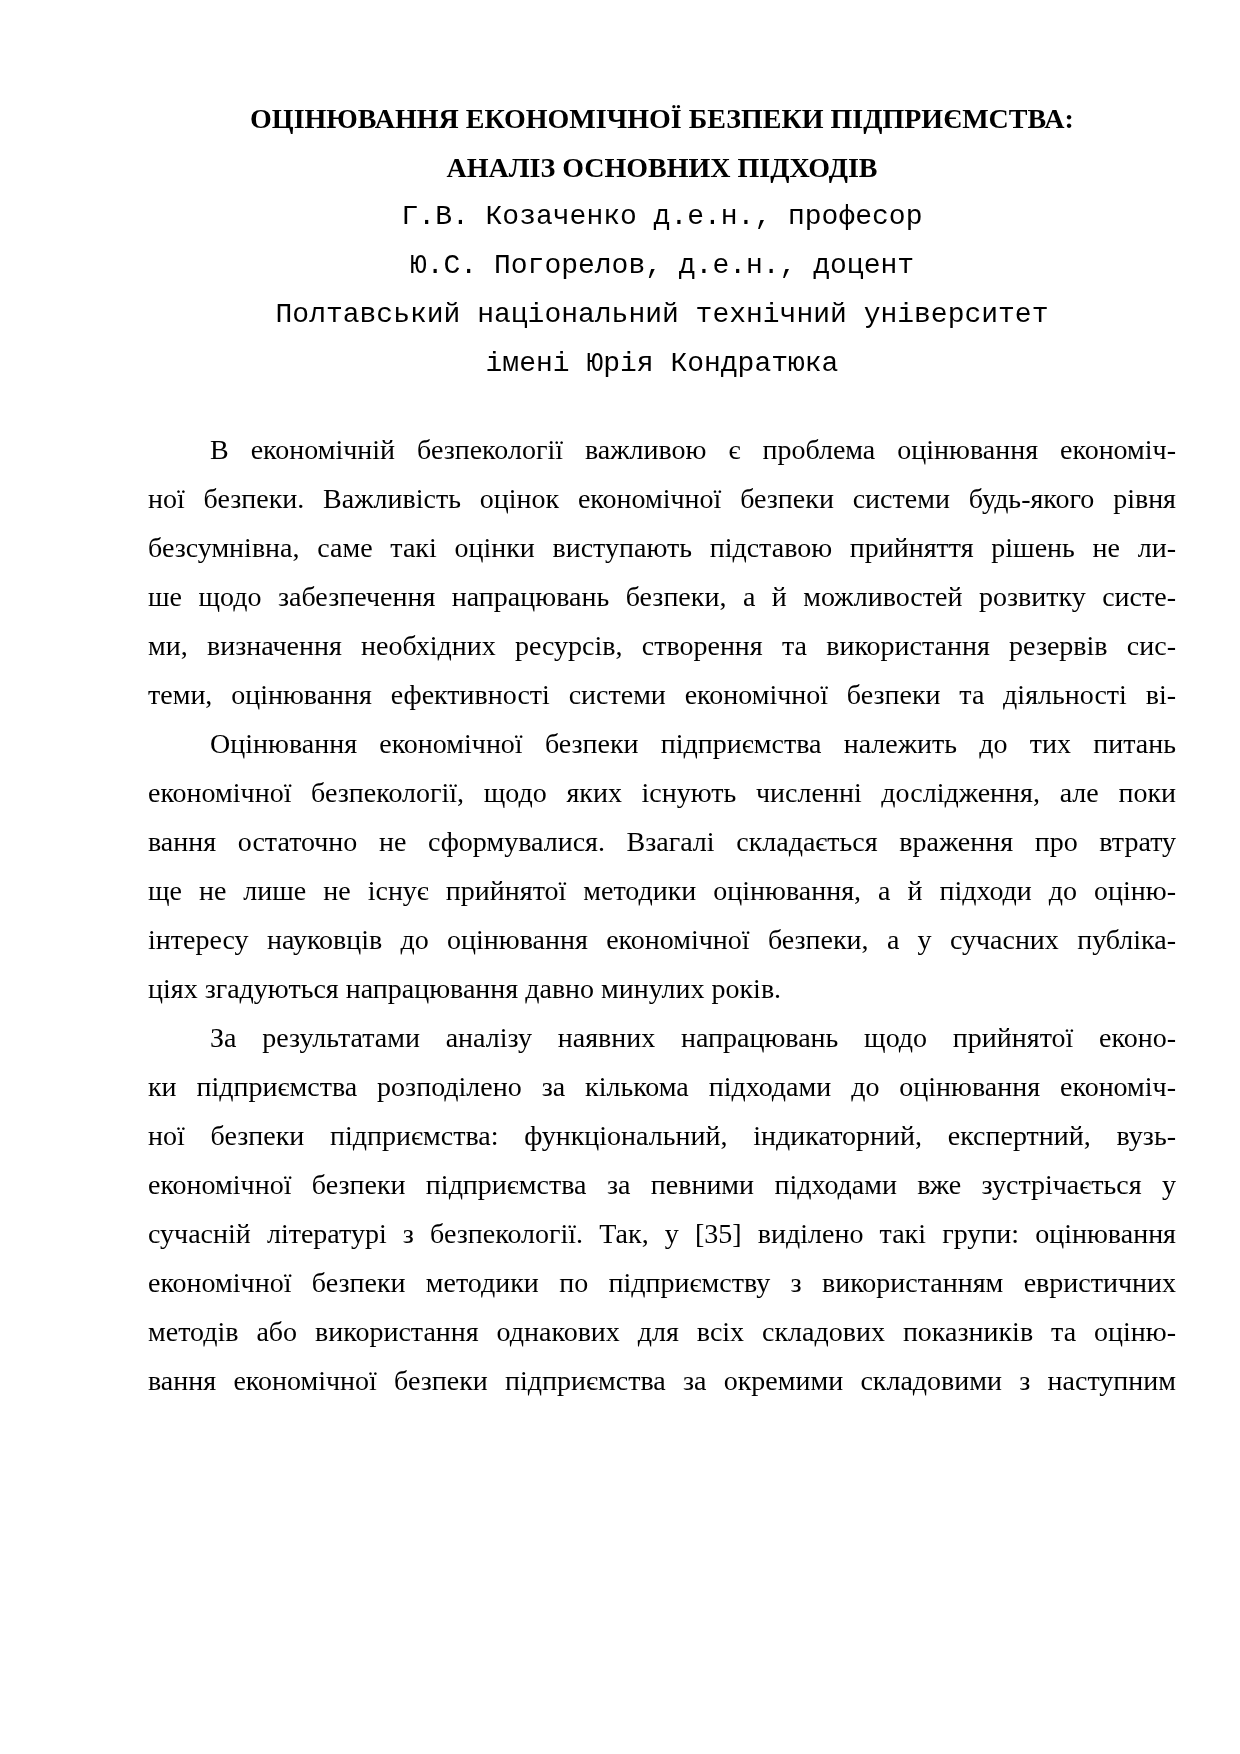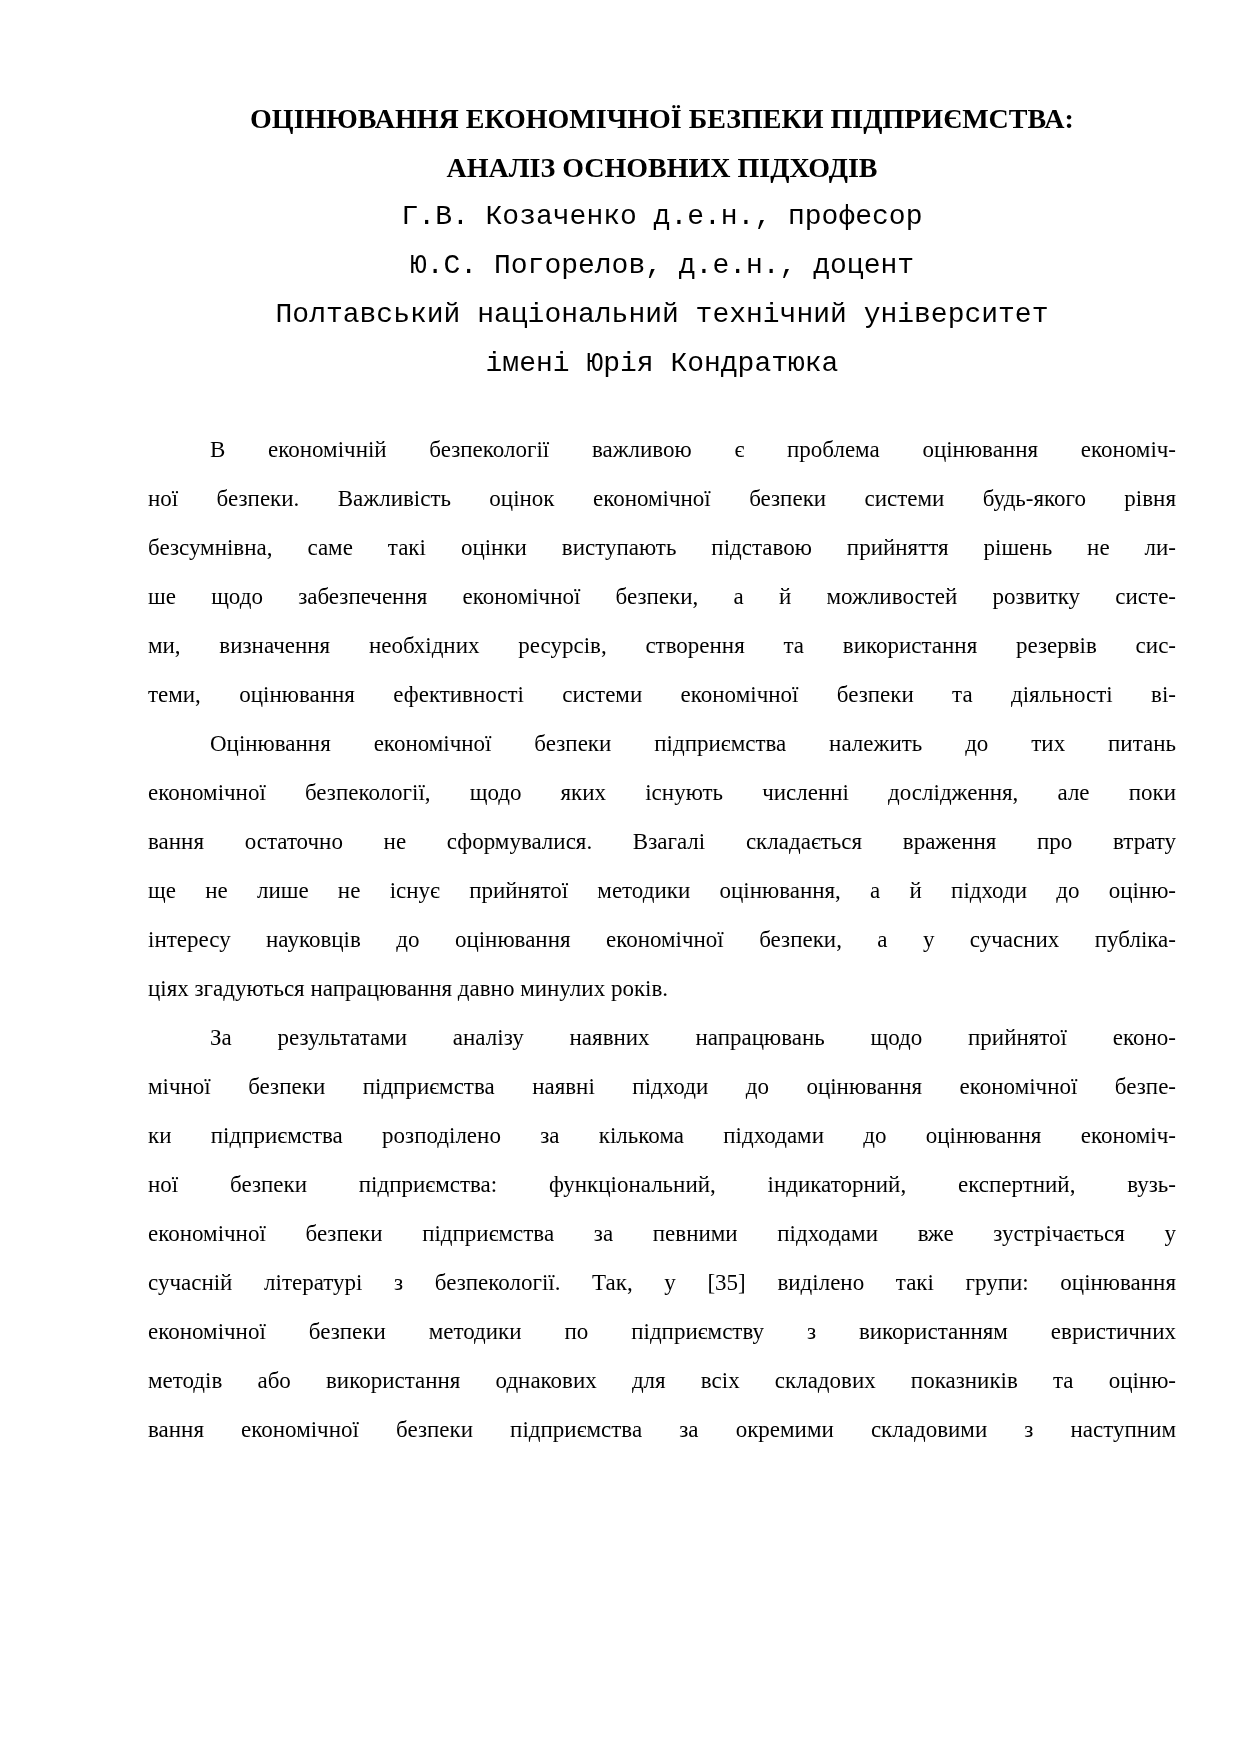--- a/index.html
+++ b/index.html
@@ -35,21 +35,21 @@
     text-align: center;
     font-size: 28px;
     line-height: 49px;
     font-family: Liberation Mono, monospace;
   }
   .meta-line {
     white-space: nowrap;
   }
   .body-text {
     margin-top: 37px;
-    font-size: 23px;
+    font-size: 28px;
     line-height: 49px;
   }
   .para {
     margin: 0;
   }
   .line {
     text-align: justify;
     text-align-last: justify;
   }
   .line.first {
@@ -72,35 +72,34 @@
       <div class="meta-line">Г.В. Козаченко д.е.н., професор</div>
       <div class="meta-line">Ю.С. Погорелов, д.е.н., доцент</div>
       <div class="meta-line">Полтавський національний технічний університет</div>
       <div class="meta-line">імені Юрія Кондратюка</div>
     </div>
     <div class="body-text" id="body-paragraphs">
         <div class="para">
           <div class="line first">В економічній безпекології важливою є проблема оцінювання економіч-</div>
           <div class="line">ної безпеки. Важливість оцінок економічної безпеки системи будь-якого рівня</div>
           <div class="line">безсумнівна, саме такі оцінки виступають підставою прийняття рішень не ли-</div>
-          <div class="line">ше щодо забезпечення економічної безпеки, а й можливостей розвитку систе-</div>
+          <div class="line">ше щодо забезпечення напрацювань безпеки, а й можливостей розвитку систе-</div>
           <div class="line">ми, визначення необхідних ресурсів, створення та використання резервів сис-</div>
           <div class="line">теми, оцінювання ефективності системи економічної безпеки та діяльності ві-</div>
         </div>
         <div class="para">
           <div class="line first">Оцінювання економічної безпеки підприємства належить до тих питань</div>
           <div class="line">економічної безпекології, щодо яких існують численні дослідження, але поки</div>
           <div class="line">вання остаточно не сформувалися. Взагалі складається враження про втрату</div>
           <div class="line">ще не лише не існує прийнятої методики оцінювання, а й підходи до оціню-</div>
           <div class="line">інтересу науковців до оцінювання економічної безпеки, а у сучасних публіка-</div>
           <div class="line last">ціях згадуються напрацювання давно минулих років.</div>
         </div>
         <div class="para">
           <div class="line first">За результатами аналізу наявних напрацювань щодо прийнятої еконо-</div>
-          <div class="line">мічної безпеки підприємства наявні підходи до оцінювання економічної безпе-</div>
           <div class="line">ки підприємства розподілено за кількома підходами до оцінювання економіч-</div>
           <div class="line">ної безпеки підприємства: функціональний, індикаторний, експертний, вузь-</div>
           <div class="line">економічної безпеки підприємства за певними підходами вже зустрічається у</div>
           <div class="line">сучасній літературі з безпекології. Так, у [35] виділено такі групи: оцінювання</div>
           <div class="line">економічної безпеки методики по підприємству з використанням евристичних</div>
           <div class="line">методів або використання однакових для всіх складових показників та оціню-</div>
           <div class="line">вання економічної безпеки підприємства за окремими складовими з наступним</div>
         </div>
       </div>
   </div>

